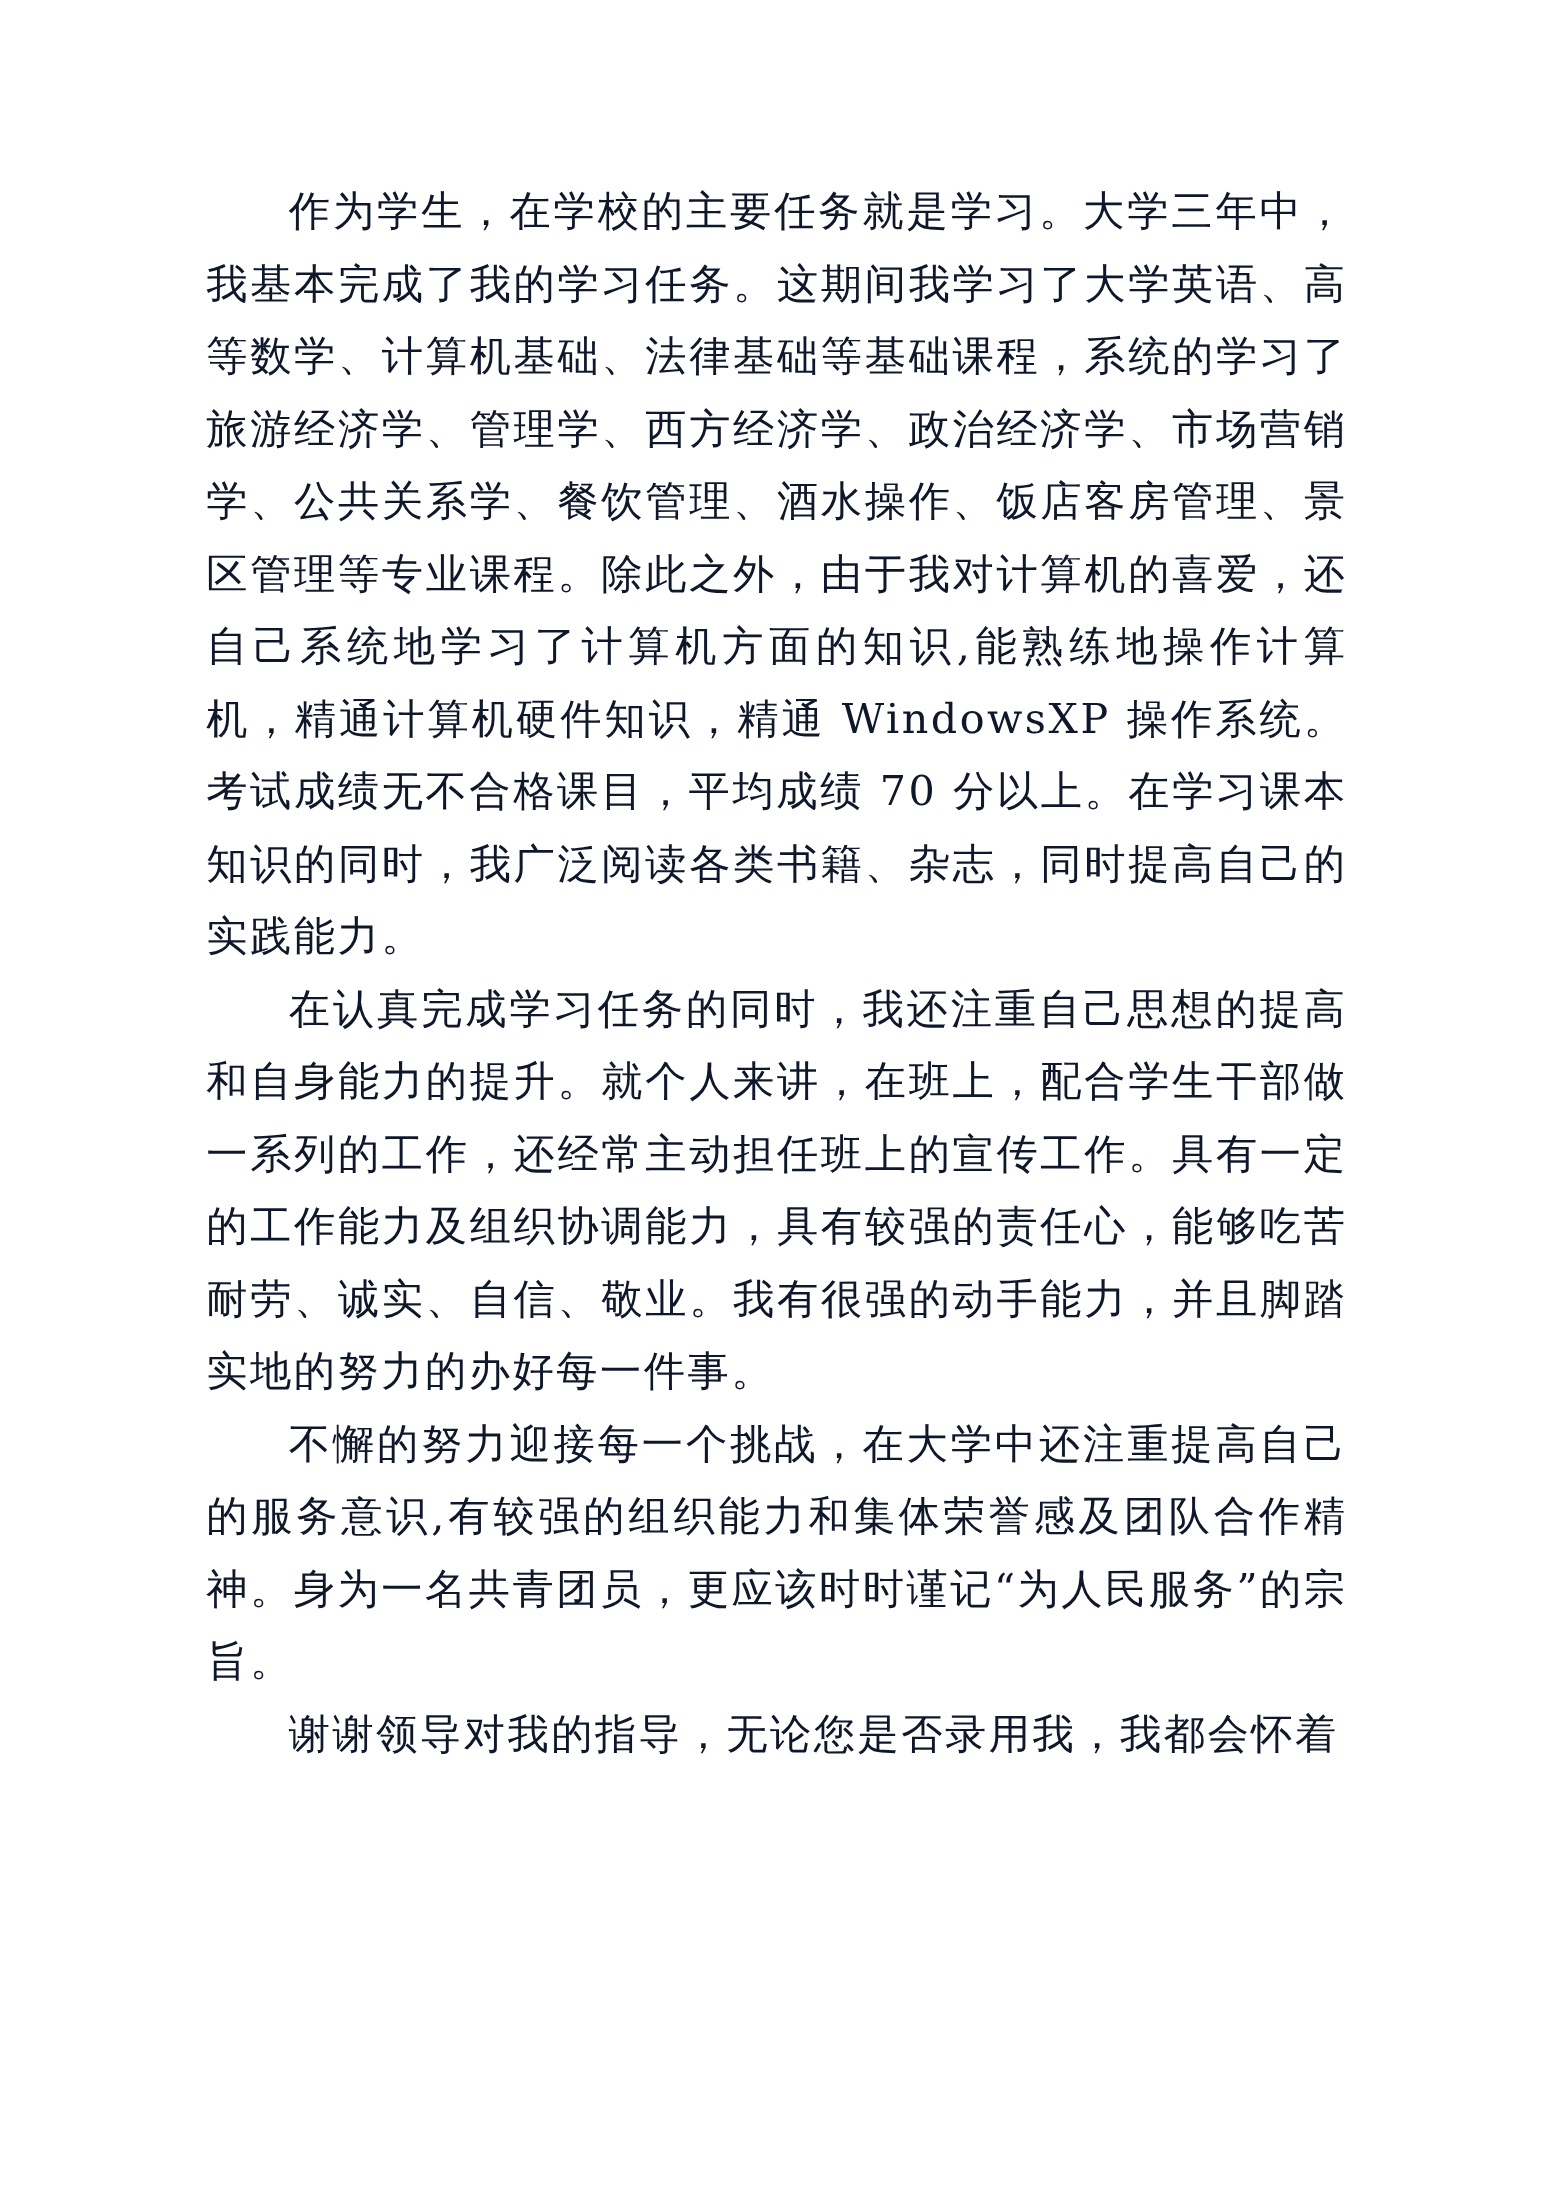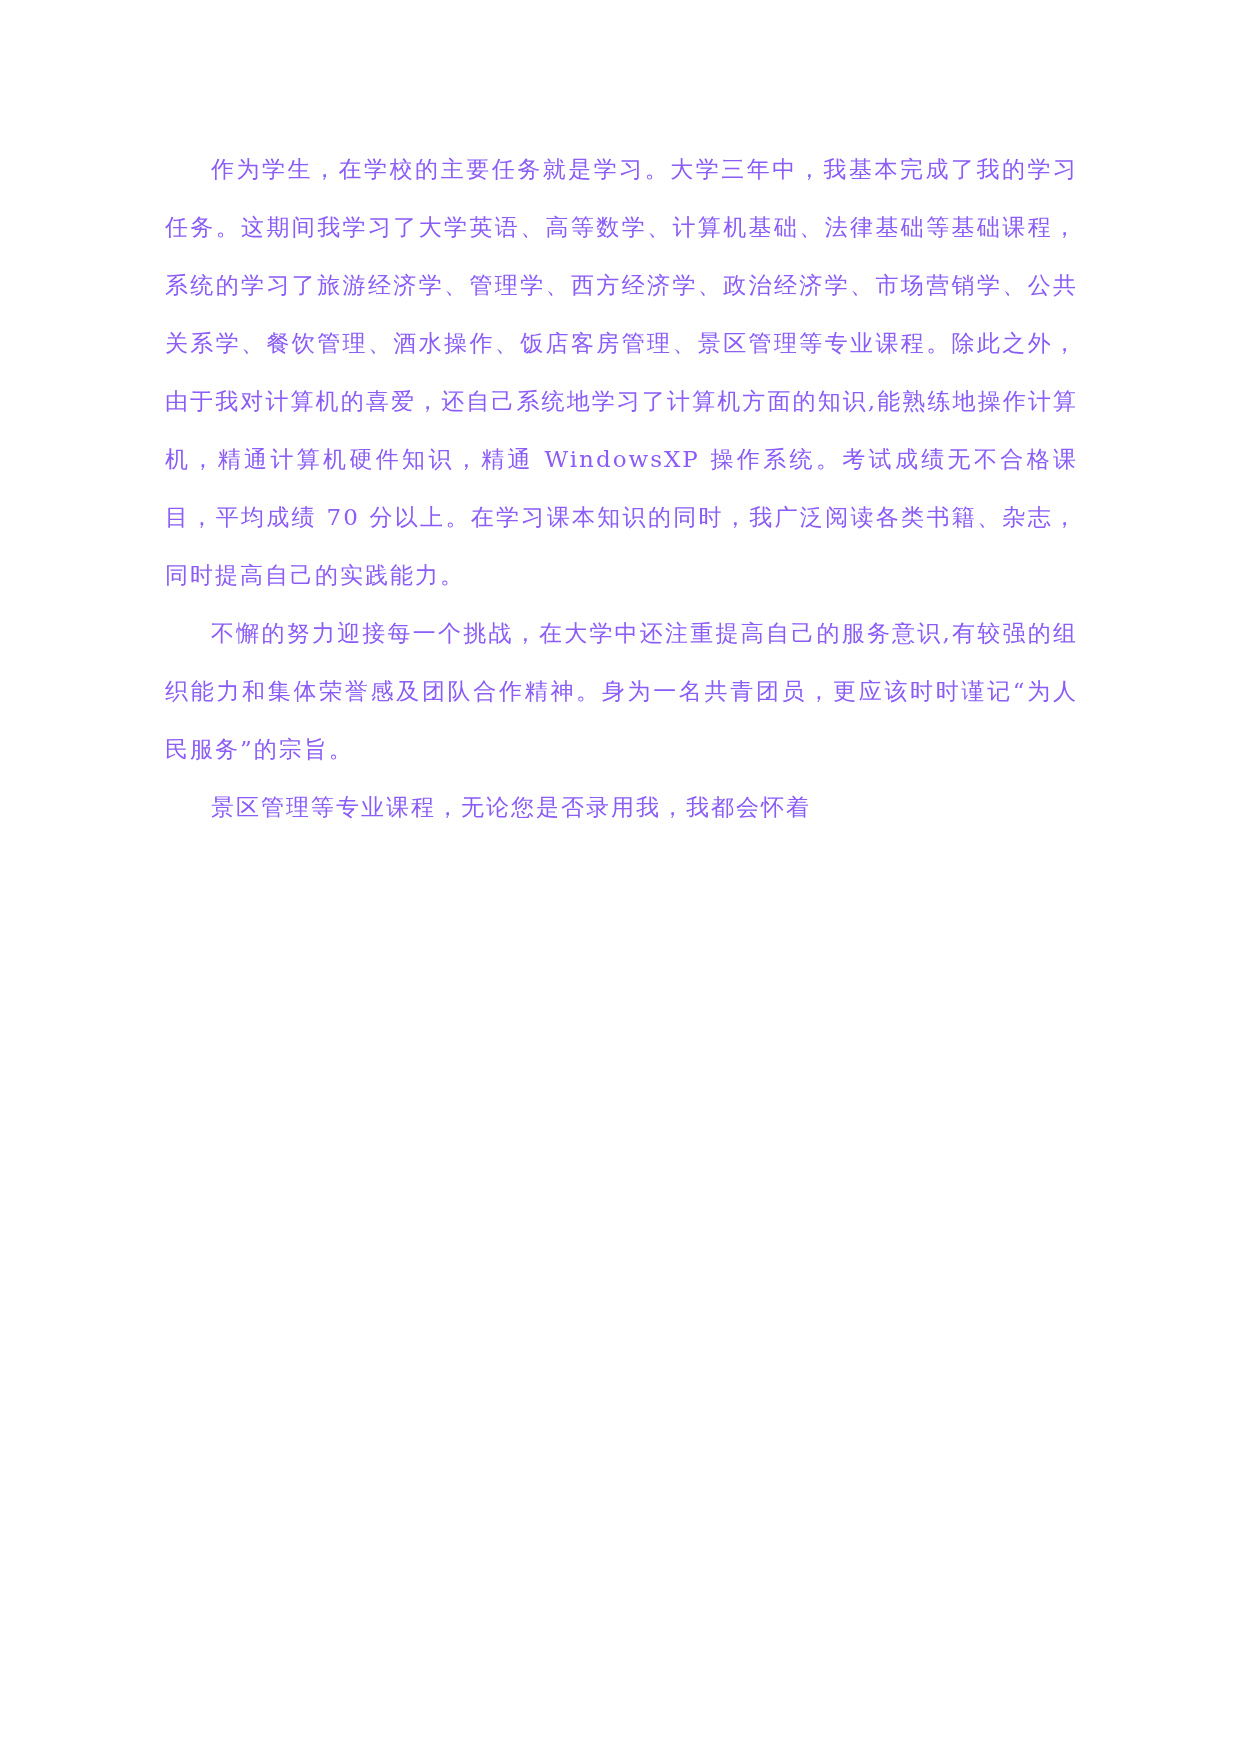--- a/index.html
+++ b/index.html
@@ -12,37 +12,38 @@
     width: 1241px;
     height: 1754px;
     margin: 0 auto;
     background: #ffffff;
     box-sizing: border-box;
     padding: 140px 163px 0 165px;
     overflow: hidden;
   }
   .doc-body {
     width: 913px;
-    color: #8b5cf6;
+    color: #0f172a;
     font-family: "DejaVu Serif", "Liberation Serif", serif;
-    font-size: 23px;
+    font-size: 33px;
     line-height: 58px;
     font-weight: 400;
   }
   .para {
     margin: 0;
     text-indent: 2em;
     text-align: justify;
     letter-spacing: 2px;
     word-break: break-all;
     overflow-wrap: break-word;
   }
 </style>
 </head>
 <body>
 
 <div class="page">
   <div class="doc-body">
     <p class="para">作为学生，在学校的主要任务就是学习。大学三年中，我基本完成了我的学习任务。这期间我学习了大学英语、高等数学、计算机基础、法律基础等基础课程，系统的学习了旅游经济学、管理学、西方经济学、政治经济学、市场营销学、公共关系学、餐饮管理、酒水操作、饭店客房管理、景区管理等专业课程。除此之外，由于我对计算机的喜爱，还自己系统地学习了计算机方面的知识,能熟练地操作计算机，精通计算机硬件知识，精通 WindowsXP 操作系统。考试成绩无不合格课目，平均成绩 70 分以上。在学习课本知识的同时，我广泛阅读各类书籍、杂志，同时提高自己的实践能力。</p>
+    <p class="para">在认真完成学习任务的同时，我还注重自己思想的提高和自身能力的提升。就个人来讲，在班上，配合学生干部做一系列的工作，还经常主动担任班上的宣传工作。具有一定的工作能力及组织协调能力，具有较强的责任心，能够吃苦耐劳、诚实、自信、敬业。我有很强的动手能力，并且脚踏实地的努力的办好每一件事。</p>
     <p class="para">不懈的努力迎接每一个挑战，在大学中还注重提高自己的服务意识,有较强的组织能力和集体荣誉感及团队合作精神。身为一名共青团员，更应该时时谨记“为人民服务”的宗旨。</p>
-    <p class="para">景区管理等专业课程，无论您是否录用我，我都会怀着</p>
+    <p class="para">谢谢领导对我的指导，无论您是否录用我，我都会怀着</p>
   </div>
 </div>
 
 </body></html>

